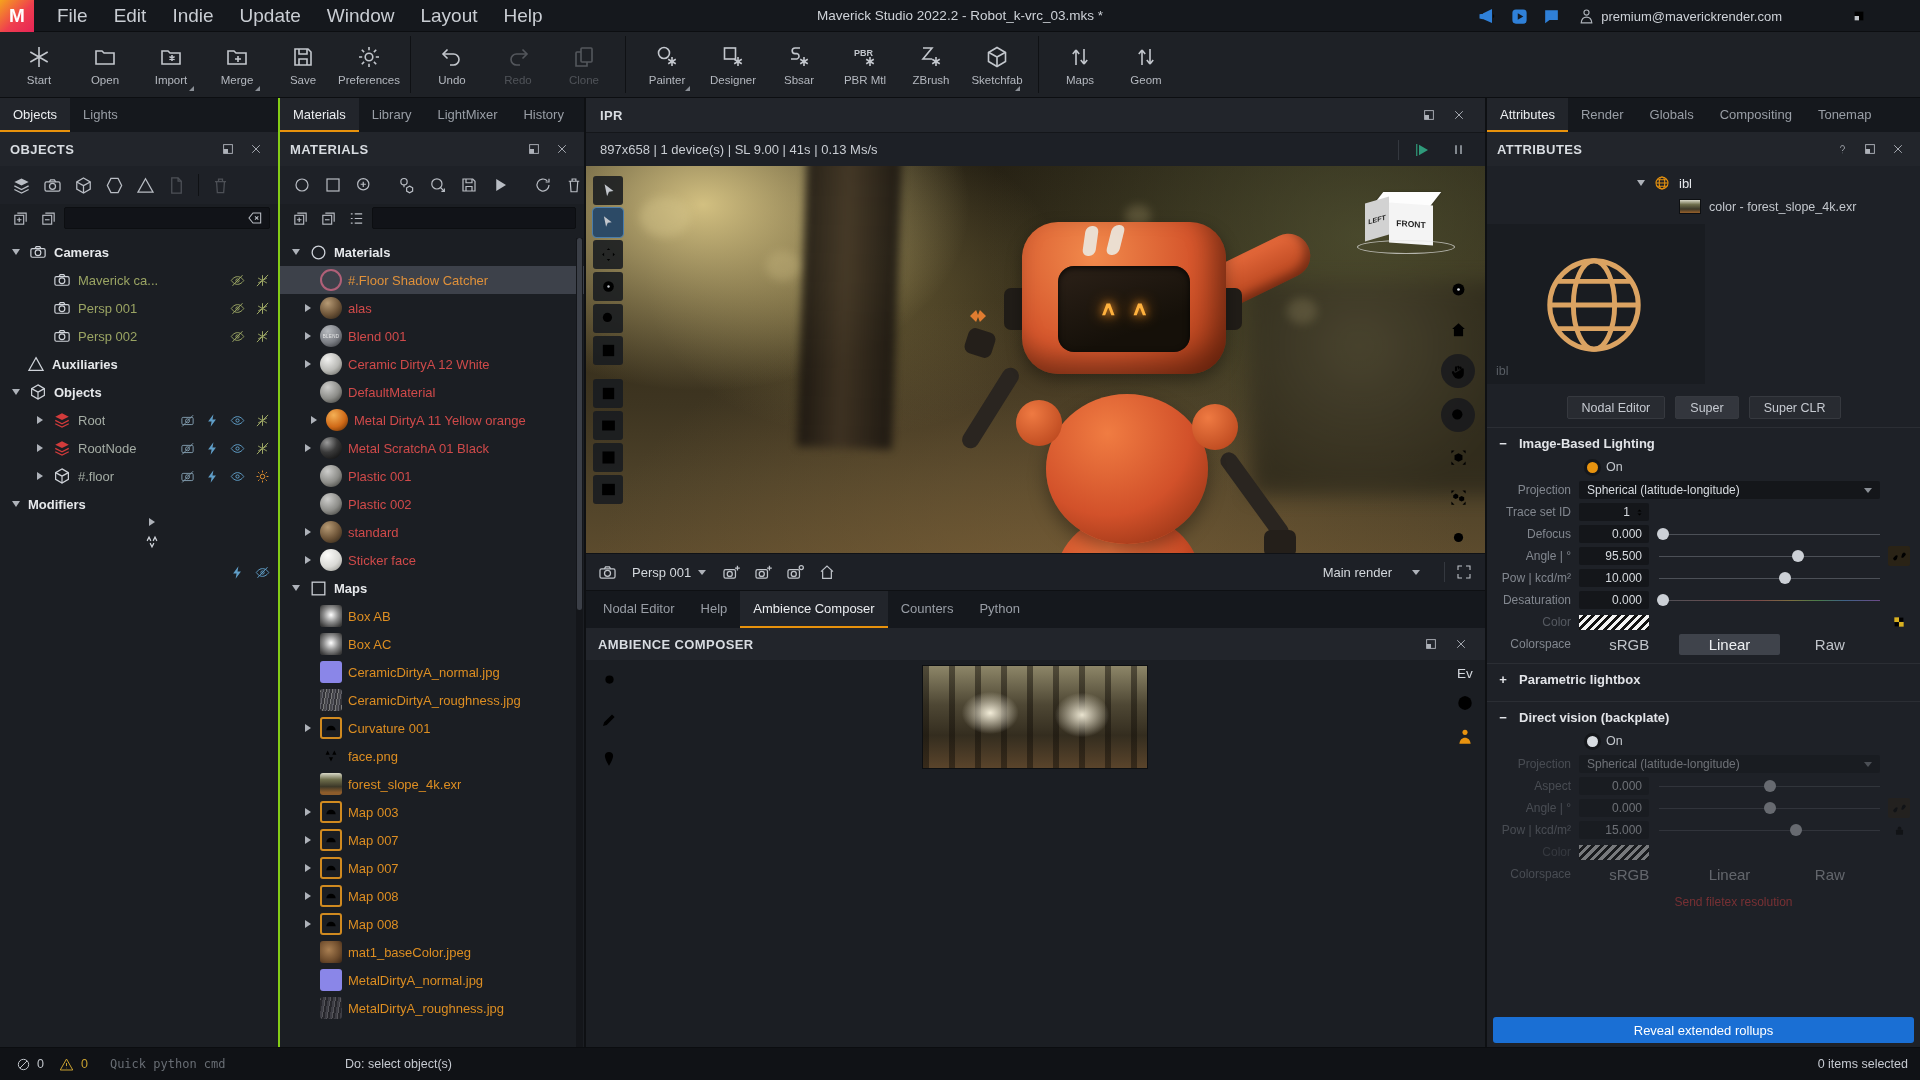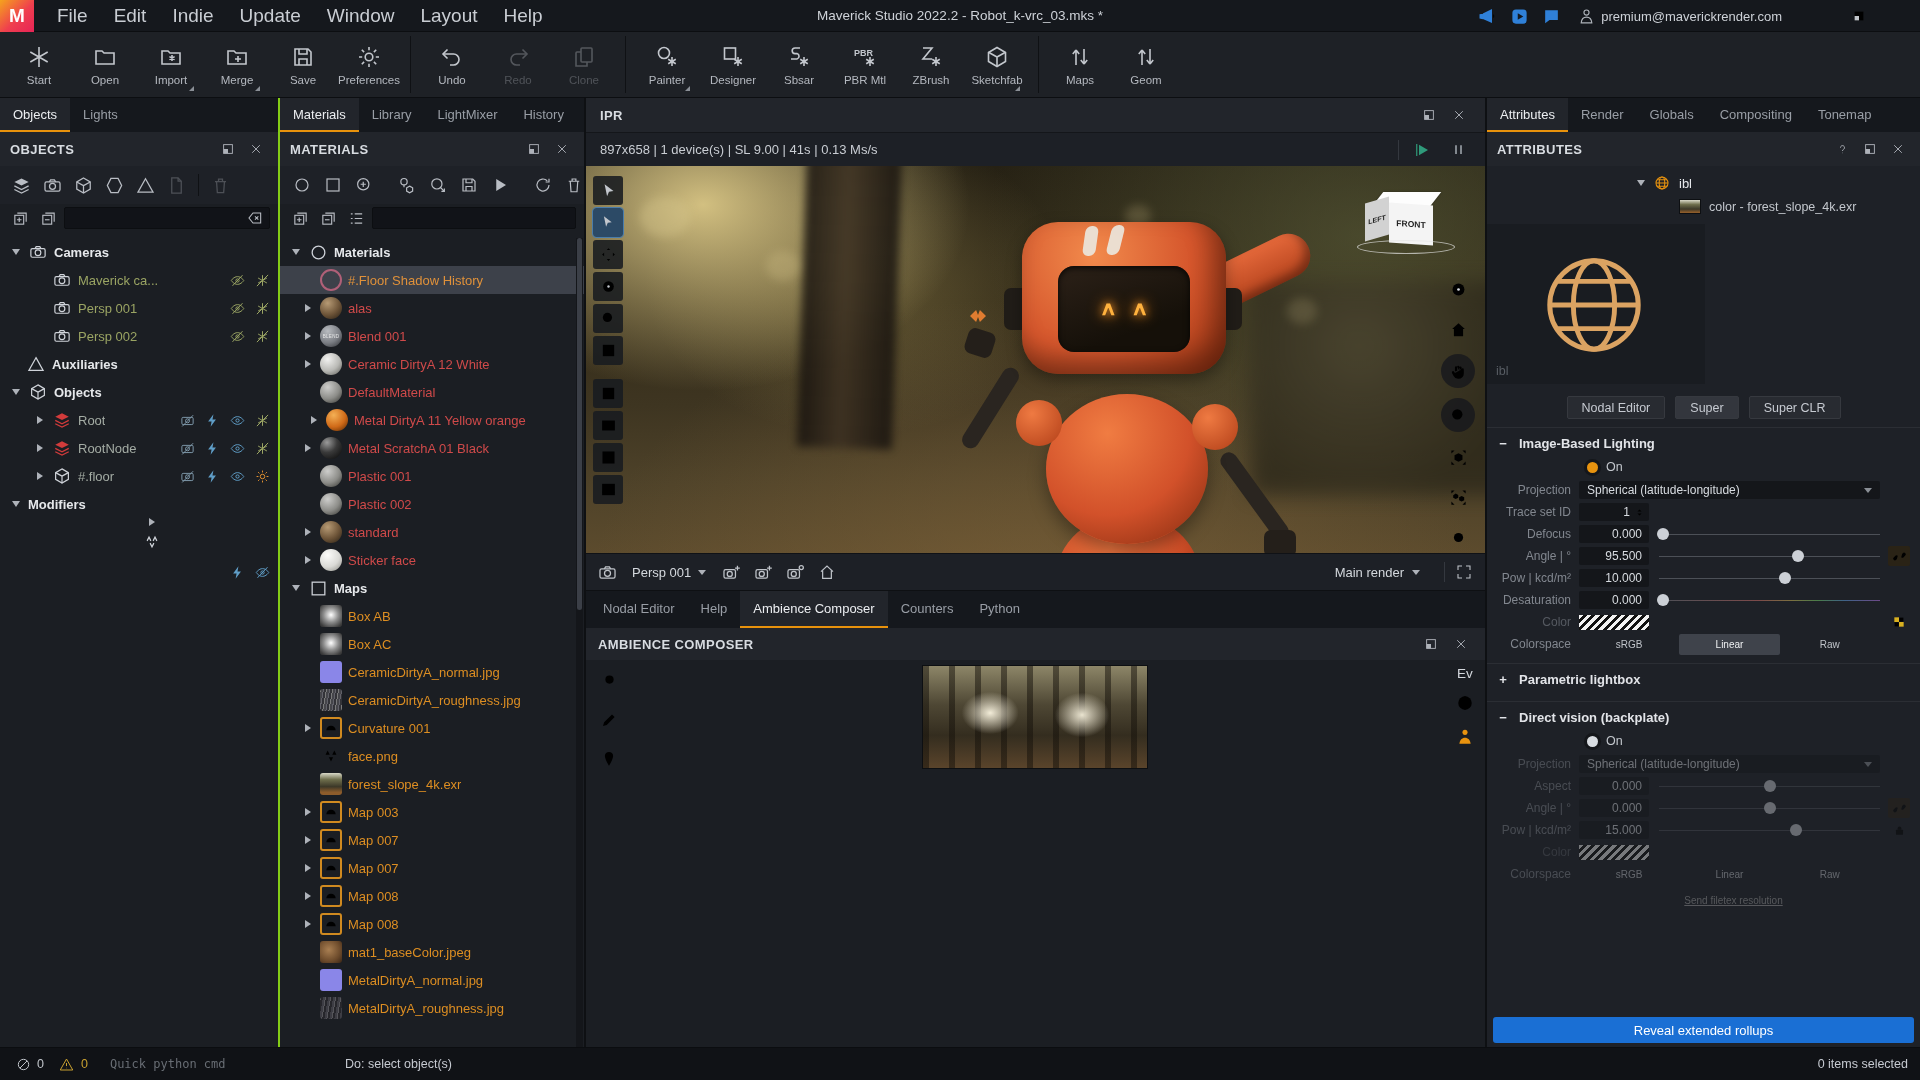--- a/index.html
+++ b/index.html
@@ -153,21 +153,21 @@
 .navcube .topf { position:absolute; left:14px; top:0; width:58px; height:16px; background:#fdfdfd; transform:skewX(-38deg); box-shadow:0 0 2px rgba(0,0,0,.4); }
 .navcube .leftf { position:absolute; left:2px; top:8px; width:24px; height:38px; background:#d2d2d2; transform:skewY(-16deg); display:flex; align-items:center; justify-content:center; font-size:7px; font-weight:bold; color:#222; }
 .navcube .frontf { position:absolute; left:26px; top:12px; width:44px; height:40px; background:#f4f4f4; transform:skewY(4deg); display:flex; align-items:center; justify-content:center; font-size:8.5px; font-weight:bold; color:#222; }
 .navcube .ring { position:absolute; left:-6px; top:48px; width:98px; height:14px; border:1px solid #e5e5e5; border-radius:50%; opacity:.7; }
 
 .ipr-toolbar { height:37px; background:#1d2026; border-top:1px solid #101216; display:flex; align-items:center; padding:0 8px; gap:6px; flex:0 0 auto; }
 .ipr-toolbar .icon { width:26px; height:24px; color:#c0c4ca; }
 .camdrop { display:flex; align-items:center; gap:7px; padding:2px 6px; color:#d4d8dd; }
 .caret-sm { border-left:4.5px solid transparent; border-right:4.5px solid transparent; border-top:5.5px solid #aeb2b9; }
 .ipr-toolbar .sp { flex:1; }
-.renderdrop { display:flex; align-items:center; gap:8px; color:#d4d8dd; padding-right:8px; }
+.renderdrop { display:flex; align-items:center; gap:20px; color:#d4d8dd; padding-right:8px; }
 
 .bottom-tabs { height:38px; background:#15181d; border-top:1px solid #0e1013; display:flex; align-items:stretch; padding-left:4px; flex:0 0 auto; }
 .ac-header { height:32px; background:#22252b; display:flex; align-items:center; padding:0 12px; font-weight:bold; color:#d8dce1; letter-spacing:.4px; flex:0 0 auto; }
 .ac-header .sp { flex:1; }
 .ac-header .icon { width:24px; height:20px; color:#aeb2b9; margin-left:6px; }
 .ac-content { flex:1; position:relative; background:#1b1e23; }
 .ac-ltools { position:absolute; left:10px; top:8px; display:flex; flex-direction:column; gap:13px; }
 .ac-ltools .vt { width:26px; height:26px; color:#c3c7cd; display:flex; align-items:center; justify-content:center; }
 .pano { position:absolute; left:336px; top:5px; width:226px; height:104px; border:1px solid #0d0f12;
   background:
@@ -212,25 +212,25 @@
 .numbox { width:70px; justify-content:flex-end; padding:0 7px; flex:0 0 auto; }
 .slider { flex:1; position:relative; height:18px; margin-left:10px; }
 .slider .track { position:absolute; left:0; right:0; top:8.5px; height:1.6px; background:#4c5057; }
 .slider.rainbow .track { background:linear-gradient(90deg,#4c5057 0%,#7c4a4a 45%,#7c7040 60%,#4a7c4a 72%,#3f6288 84%,#6d4a88 100%); }
 .slider .knob { position:absolute; top:3px; width:12px; height:12px; border-radius:50%; background:#ccd0d6; }
 .endic { width:22px; height:20px; margin-left:8px; flex:0 0 auto; display:flex; align-items:center; justify-content:center; }
 .endic.linkbox { background:#2a2316; color:#d0a030; border-radius:2px; }
 .endic.chk { color:#d8b020; }
 .endic.lockic { color:#9aa0a8; }
 .seg { flex:1; display:flex; margin-left:0; }
-.seg .sg { flex:1; height:21px; display:flex; align-items:center; justify-content:center; color:#c0c4ca; font-size:10px; border-radius:2px; }
+.seg .sg { flex:1; height:21px; display:flex; align-items:center; justify-content:center; color:#c0c4ca; font-size:15px; border-radius:2px; }
 .seg .sg.selseg { background:#3f434b; color:#eef0f2; }
 .swatch { width:70px; height:15px; flex:0 0 auto; background:repeating-linear-gradient(135deg,#f2f2f2 0 3px,#111 3px 6px); }
 .dim { opacity:.42; }
-.sendlink { text-align:center; color:#a3a3a3; font-size:10px; padding:10px 0 0 60px;text-decoration:underline; }
+.sendlink { text-align:center; color:#ef4444; font-size:12px; padding:10px 0 0 60px; }
 .reveal { position:absolute; left:6px; right:6px; bottom:4px; height:26px; background:#1a6fd4; border-radius:3px; color:#fff; display:flex; align-items:center; justify-content:center; font-size:13px; }
 
 
 .statusbar { position:absolute; left:0; right:0; bottom:0; height:33px; background:#101216; border-top:1px solid #0b0d10; display:flex; align-items:center; font-size:12.5px; }
 .statusbar .icon { width:18px; height:16px; }
 .sb-item { display:flex; align-items:center; gap:5px; margin-left:14px; color:#c0c4ca; }
 .sb-warn { color:#c8a030; }
 .sb-cmd { margin-left:22px; color:#686d74; font-family:"DejaVu Sans Mono", monospace; font-size:12px; }
 .sb-hint { position:absolute; left:345px; color:#c6cad1; }
 .sb-sel { position:absolute; right:12px; color:#c6cad1; }
@@ -923,21 +923,21 @@
             <span class="ticon icon">
               <svg width="19" height="19" viewBox="0 0 24 24">
                 <circle cx="12" cy="12" r="8"></circle>
               </svg>
             </span>
             <span class="tlabel">Materials</span>
           </div>
           <div class="trow sel" style="padding-left: 22px;">
             <span class="caret"></span>
             <span class="thumb th-ring"></span>
-            <span class="tlabel lbl-matsel">#.Floor Shadow History</span>
+            <span class="tlabel lbl-matsel">#.Floor Shadow Catcher</span>
           </div>
           <div class="trow" style="padding-left: 22px;">
             <span class="caret">
               <span class="caret-r"></span>
             </span>
             <span class="thumb th-sph-tex"></span>
             <span class="tlabel lbl-mat">alas</span>
           </div>
           <div class="trow" style="padding-left: 22px;">
             <span class="caret">

